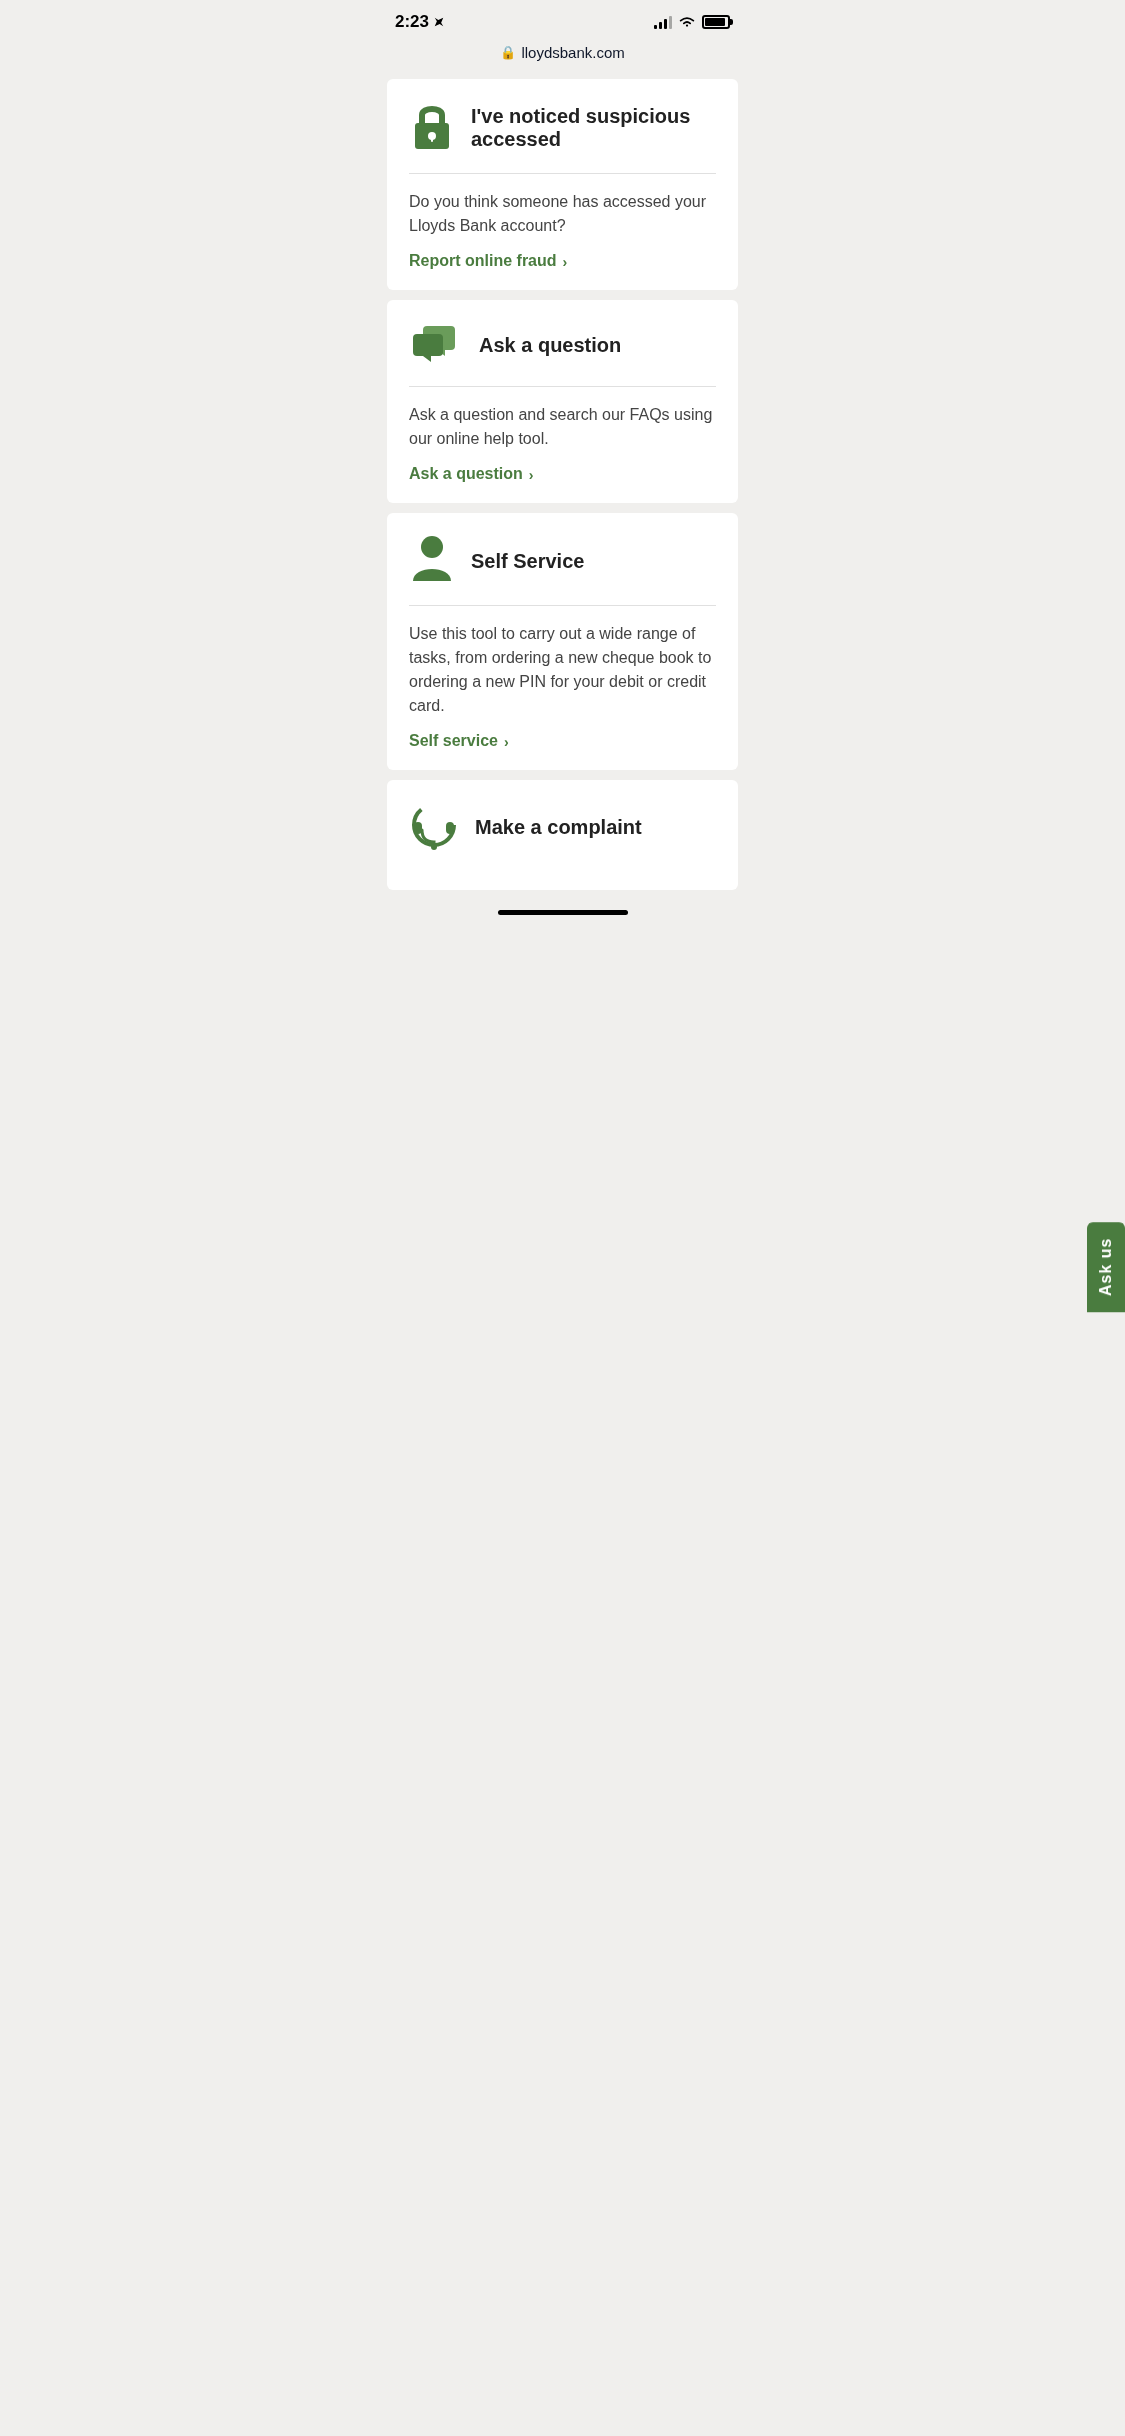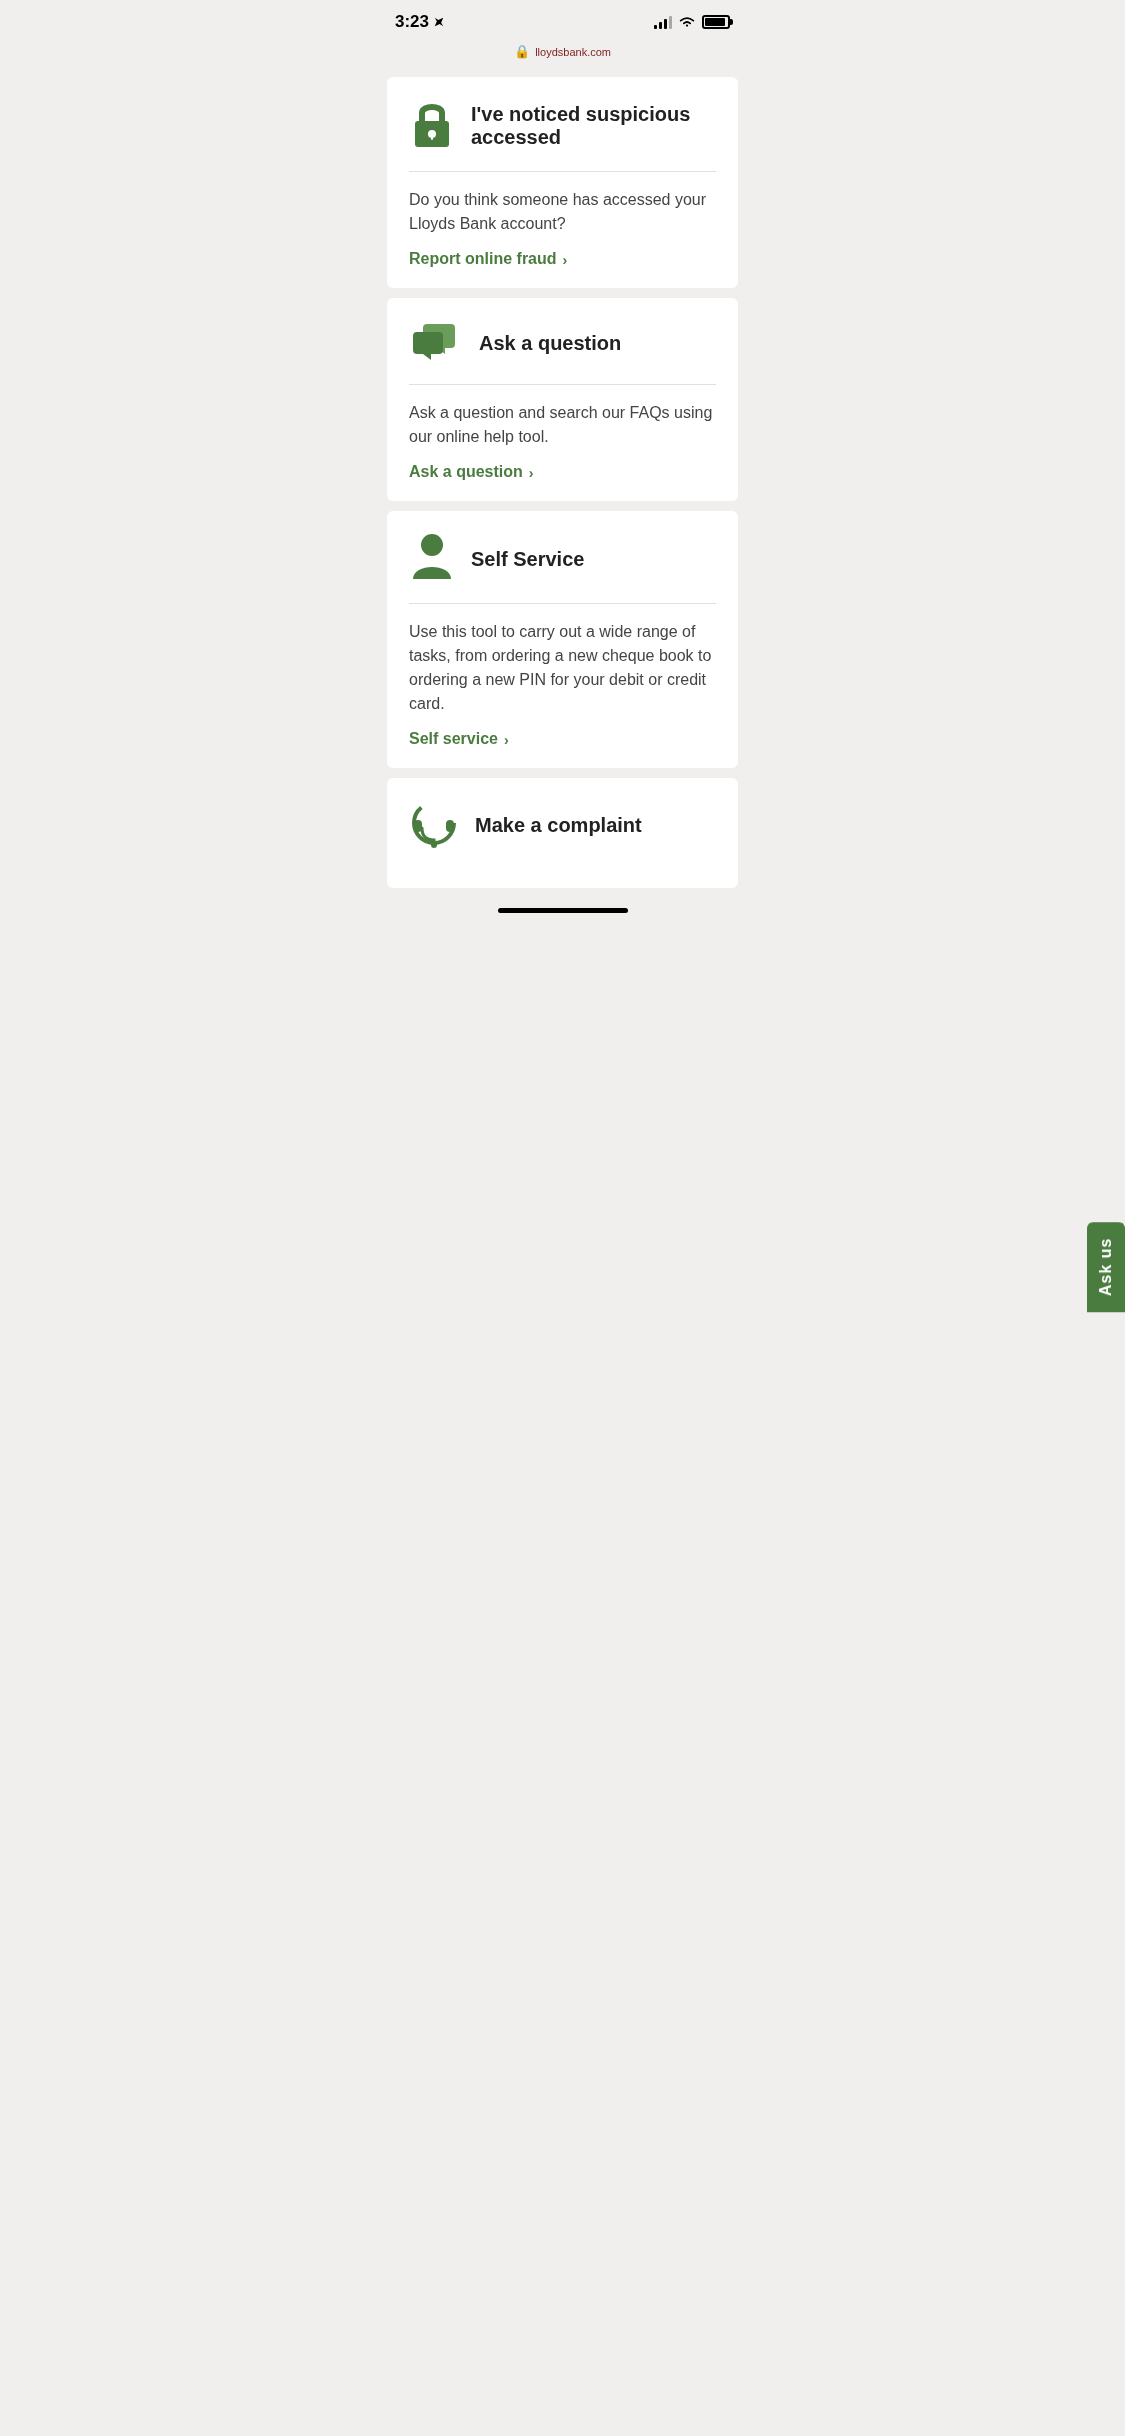--- a/index.html
+++ b/index.html
@@ -211,21 +211,21 @@
       border-radius: 6px;
       padding: 20px 22px;
       margin-bottom: 0;
     }
   </style>
 </head>
 <body>
 
 <div class="status-bar">
   <div class="status-time">
-    <span>3:23</span>
+    <span>2:23</span>
     <svg width="12" height="12" viewBox="0 0 12 12">
       <path d="M6 0 L8 5 L12 6 L8 7 L6 12 L4 7 L0 6 L4 5 Z" fill="#000" transform="rotate(45 6 6)"></path>
     </svg>
   </div>
   <div class="status-icons">
     <div class="signal-bars">
       <span></span>
       <span></span>
       <span></span>
       <span></span>
@@ -236,21 +236,21 @@
       <path d="M3 5.5 Q10 0 17 5.5" stroke="#000" stroke-width="2" fill="none" stroke-linecap="round"></path>
     </svg>
     <div class="battery-icon">
       <div class="battery-fill"></div>
     </div>
   </div>
 </div>
 
 <div class="browser-bar">
   <span class="lock-icon-small">🔒</span>
-  <span style="color:#7f1d1d; font-size:11px;">lloydsbank.com</span>
+  <span style="color:#0f172a; font-size:15px;">lloydsbank.com</span>
 </div>
 
 <div class="content">
 
   <div class="card">
     <div class="card-header">
       <div class="card-icon">
         <svg width="46" height="54" viewBox="0 0 46 54">
           <rect x="6" y="24" width="34" height="26" rx="3" ry="3" fill="#4a7c3f"></rect>
           <path d="M13 24 L13 16 C13 8 33 8 33 16 L33 24" stroke="#4a7c3f" stroke-width="6" fill="none" stroke-linecap="round"></path>

